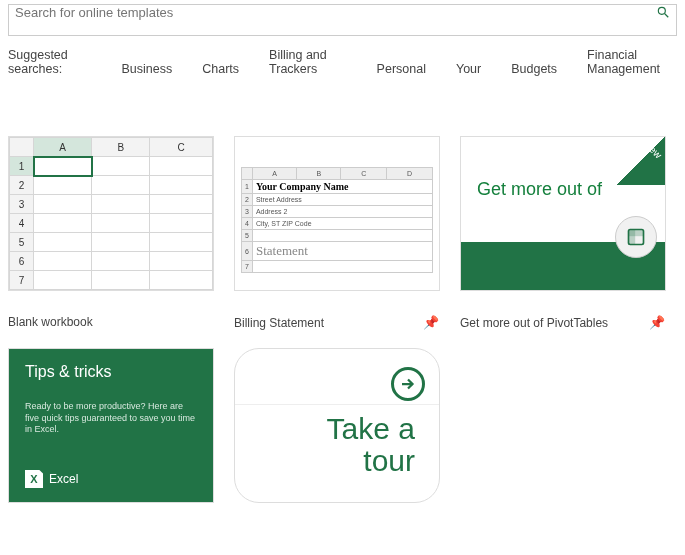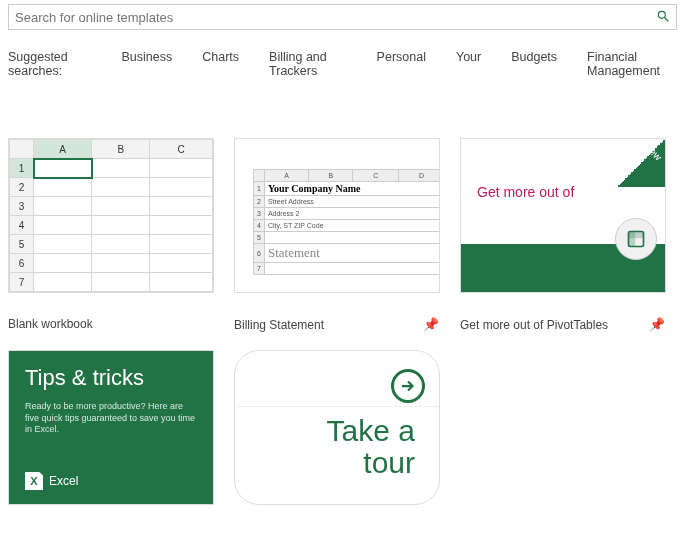--- a/index.html
+++ b/index.html
@@ -8,41 +8,41 @@
     font-size: 12px;
     background: #fff;
     width: 685px;
     height: 555px;
     overflow: hidden;
     padding: 4px 8px;
     color: #444;
   }
   .search-row {
     display: flex;
-    align-items: center;
+    align-items: flex-start;
     border: 1px solid #ccc;
-    height: 26px;
+    height: 32px;
     padding: 0 6px;
     background: #fff;
   }
   .search-input {
     flex: 1;
     border: none;
     outline: none;
     font-size: 13px;
     color: #888;
     background: transparent;
   }
   .search-icon { color: #217346; font-weight: bold; }
   .search-icon svg { width: 14px; height: 14px; }
   .suggested-row {
     display: flex;
-    align-items: flex-start;
+    align-items: flex-end;
     gap: 30px;
-    margin-top: 20px;
+    margin-top: 12px;
     font-size: 12.5px;
     color: #444;
   }
   .suggested-row .label { color: #444; }
   .suggested-row .link { color: #444; cursor: pointer; }
   .grid {
     display: flex;
     flex-wrap: wrap;
     gap: 18px 20px;
     margin-top: 60px;
@@ -83,21 +83,21 @@
   .bw .selcol { background: #d4e6dc; }
   .bw .selrow { background: #d4e6dc; }
   .bw .selcell { outline: 2px solid #217346; outline-offset: -1px; background: #fff; }
 
   
   .bill {
     padding: 30px 6px 6px 6px;
     display: flex;
     flex-direction: column;
   }
-  .bill table { border-collapse: collapse; width: 100%; font-size: 7px; color:#555;margin-left:12px;}
+  .bill table { border-collapse: collapse; width: 100%; font-size: 7px; color:#555;}
   .bill td, .bill th { border: 1px solid #ccc; padding: 1px 3px; height:12px;}
   .bill .ch { background:#eee; text-align:center; font-weight:normal;}
   .bill .rh { background:#eee; text-align:center; width:10px;}
   .bill .company { font-family: Georgia, serif; font-weight: bold; font-size: 10px; color:#000;}
   .bill .stmt { font-family: Georgia, serif; color:#888; font-size:13px;}
 
   
   .gt-top {
     flex: 1;
     background: #fff;
@@ -105,21 +105,21 @@
     display: flex;
     flex-direction: column;
     justify-content: center;
     padding: 0 16px;
   }
   .gt-bot {
     height: 48px;
     background: #217346;
     position: relative;
   }
-  .gt-lead { font-size: 14px; color: #be185d; }
+  .gt-lead { font-size: 18px; color: #15803d; }
   .gt-big  { font-size: 22px; color: #217346; }
   .corner-new {
     position: absolute;
     top: 0; right: 0;
     width: 48px; height: 48px;
     background: linear-gradient(135deg, transparent 50%, #217346 50%);
   }
   .corner-new span {
     position: absolute;
     top: 7px; right: 2px;
@@ -136,21 +136,21 @@
     background: #f1f1f1;
     border: 1px solid #ccc;
     display: flex;
     align-items: center;
     justify-content: center;
   }
   .btn-circle svg { width: 20px; height: 20px; fill:#217346; }
 
   
   .tips { background:#217346; color:#fff; padding:14px 16px; display:flex; flex-direction:column; }
-  .tips .h { font-size:22px; margin-bottom:10px;}
+  .tips .h { font-size:16px; margin-bottom:20px;}
   .tips .p { font-size:9px; line-height:1.3; color:#d8e9df; flex:1;}
   .tips .ft { display:flex; align-items:center; gap:6px; font-size:12px;}
   .xlicon {
     width:18px; height:18px; background:#fff;
     display:flex; align-items:center; justify-content:center;
     clip-path: polygon(0 0, 80% 0, 100% 20%, 100% 100%, 0 100%);
   }
   .xlicon span{ color:#217346; font-weight:bold; font-size:11px;}
 
   

